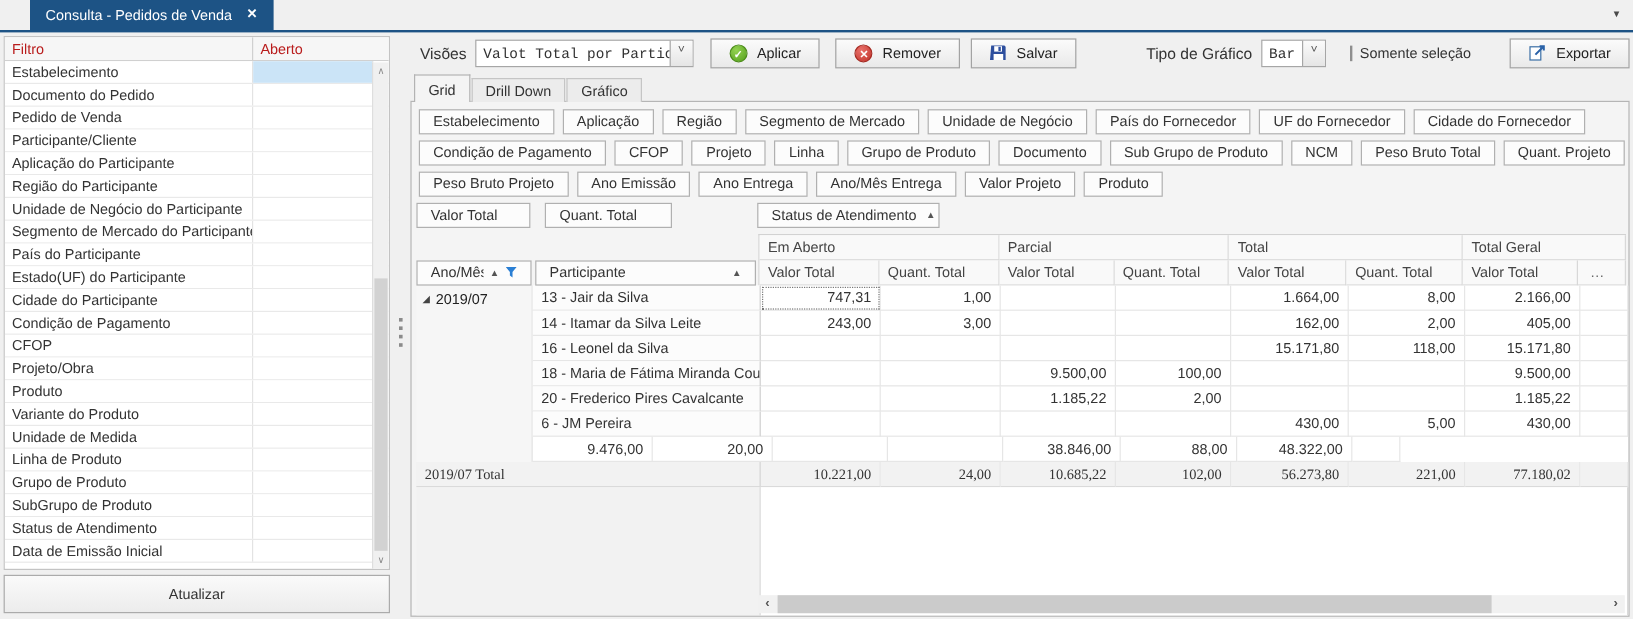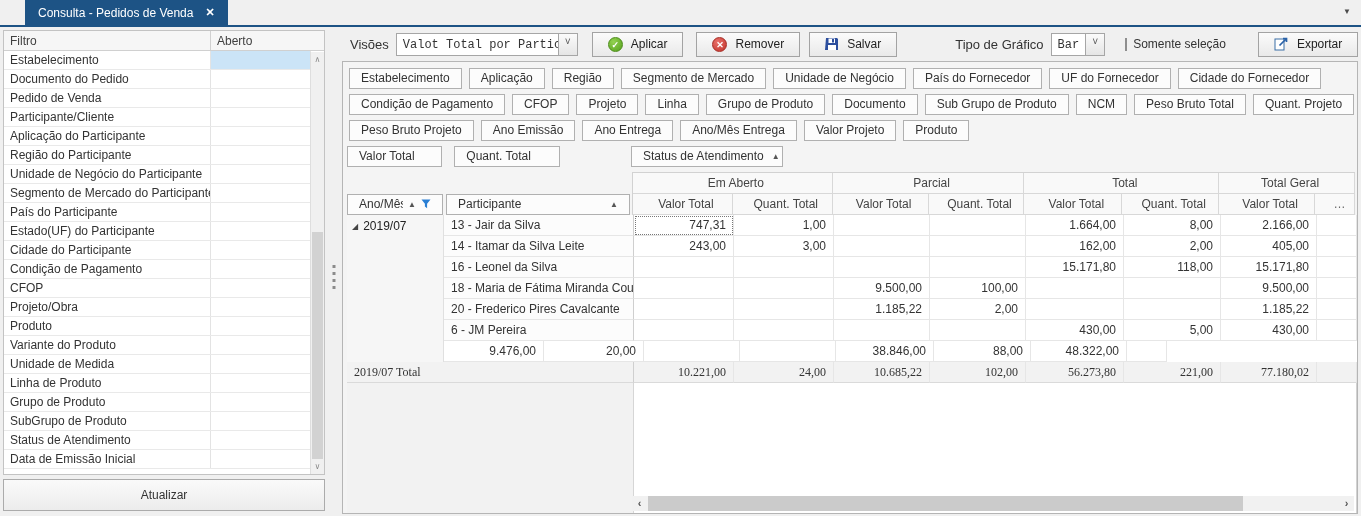--- a/index.html
+++ b/index.html
@@ -9,21 +9,21 @@
   
   .tabbar{height:27px;background:#f0f0f0;border-bottom:2px solid #1d5385;display:flex;align-items:flex-end;position:relative;}
   .doc-tab{margin-left:25px;background:#1d5385;color:#fff;height:25px;display:flex;align-items:center;padding:0 13px;gap:12px;font-size:12px;}
   .tab-close{font-size:11px;font-weight:bold;cursor:pointer;line-height:1;}
   .tab-overflow{position:absolute;right:10px;top:7px;color:#4a4a4a;font-size:8px;}
 
   
   .content{display:flex;height:487px;}
   .left-panel{width:322px;margin:3px 0 3px 3px;display:flex;flex-direction:column;}
   .filter-grid{flex:1;border:1px solid #c3c3c3;background:#fff;position:relative;overflow:hidden;}
-  .fg-header{height:20px;display:flex;border-bottom:1px solid #d0d0d0;background:#f6f6f6;color:#404040;}
+  .fg-header{height:20px;display:flex;border-bottom:1px solid #d0d0d0;background:#f6f6f6;color:#b91c1c;}
   .fg-header .c1{width:207px;padding:3px 0 0 6px;border-right:1px solid #d0d0d0;}
   .fg-header .c2{flex:1;padding:3px 0 0 6px;}
   .fg-row{height:19px;display:flex;border-bottom:1px solid #e9e9e9;background:#fff;}
   .fg-row .c1{width:207px;padding:2px 0 0 6px;border-right:1px solid #e3e3e3;white-space:nowrap;overflow:hidden;}
   .fg-row .c2{width:100px;border-right:1px solid #e3e3e3;}
   .fg-row.selected .c2{background:#cbe4f7;}
   .fg-scrollbar{position:absolute;top:21px;right:0;bottom:0;width:14px;background:#f0f0f0;border-left:1px solid #dedede;
     display:flex;flex-direction:column;align-items:stretch;color:#8a8a8a;}
   .fg-arrow{height:15px;text-align:center;font-size:8px;padding-top:3px;}
   .fg-track{flex:1;position:relative;}
@@ -65,21 +65,21 @@
   .grid-region{position:relative;margin-left:4px;width:1010px;flex:1;display:flex;flex-direction:column;}
   .measures-row{position:relative;height:26px;}
   .measures-row .chip{position:relative;display:inline-block;}
   .chip.status-chip{position:absolute;left:284px;top:0;display:inline-flex;align-items:center;gap:8px;}
   .sort-arrow{font-size:8px;color:#555;}
   .hdr{display:flex;}
   .row-fields{width:285px;position:relative;}
   .rf-chip{position:absolute;bottom:0;display:inline-flex;align-items:center;gap:5px;}
   .rf-chip .lbl{white-space:nowrap;overflow:hidden;}
   .col-hdr{width:723px;border-left:1px solid #d2d2d2;border-top:1px solid #d2d2d2;}
-  .group-row,.sub-row{display:flex;height:21px;text-align:center;}
+  .group-row,.sub-row{display:flex;height:21px;}
   .gcell,.scell{border-right:1px solid #d8d8d8;border-bottom:1px solid #d8d8d8;background:#f9f9f9;
     padding:3px 0 0 7px;color:#444;white-space:nowrap;overflow:hidden;}
   .scell.dots-col{color:#666;padding-left:10px;}
 
   .body-wrap{display:flex;}
   .anomes-col{width:97px;background:#f6f6f6;border-right:1px solid #e0e0e0;}
   .group-label{padding:4px 0 0 5px;display:flex;align-items:center;gap:5px;color:#222;}
   .expand{font-size:8px;color:#444;}
   .rows-col{width:913px;}
   .prow{display:flex;height:21px;background:#fff;}
@@ -266,20 +266,25 @@
         <span style="display:inline-flex">
           <svg width="15" height="14" viewBox="0 0 15 14">
               <rect x="1" y="2" width="9" height="11" fill="#fff" stroke="#3a6ea5"></rect>
               <path d="M5.5 8.5 L12.5 1.5 M9 1.5 H12.5 V5" stroke="#2a62a8" fill="none" stroke-width="1.7"></path>
             </svg>
         </span>
         <span>Exportar</span>
       </button>
     </div>
 
+    <div class="tabstrip">
+      <div class="vtab active">Grid</div>
+      <div class="vtab">Drill Down</div>
+      <div class="vtab">Gráfico</div>
+    </div>
 
     <div class="pivot-panel">
       <div class="fields-area" id="fields-area">
           <div class="chip-row">
             <div class="chip">Estabelecimento</div>
             <div class="chip">Aplicação</div>
             <div class="chip">Região</div>
             <div class="chip">Segmento de Mercado</div>
             <div class="chip">Unidade de Negócio</div>
             <div class="chip">País do Fornecedor</div>

